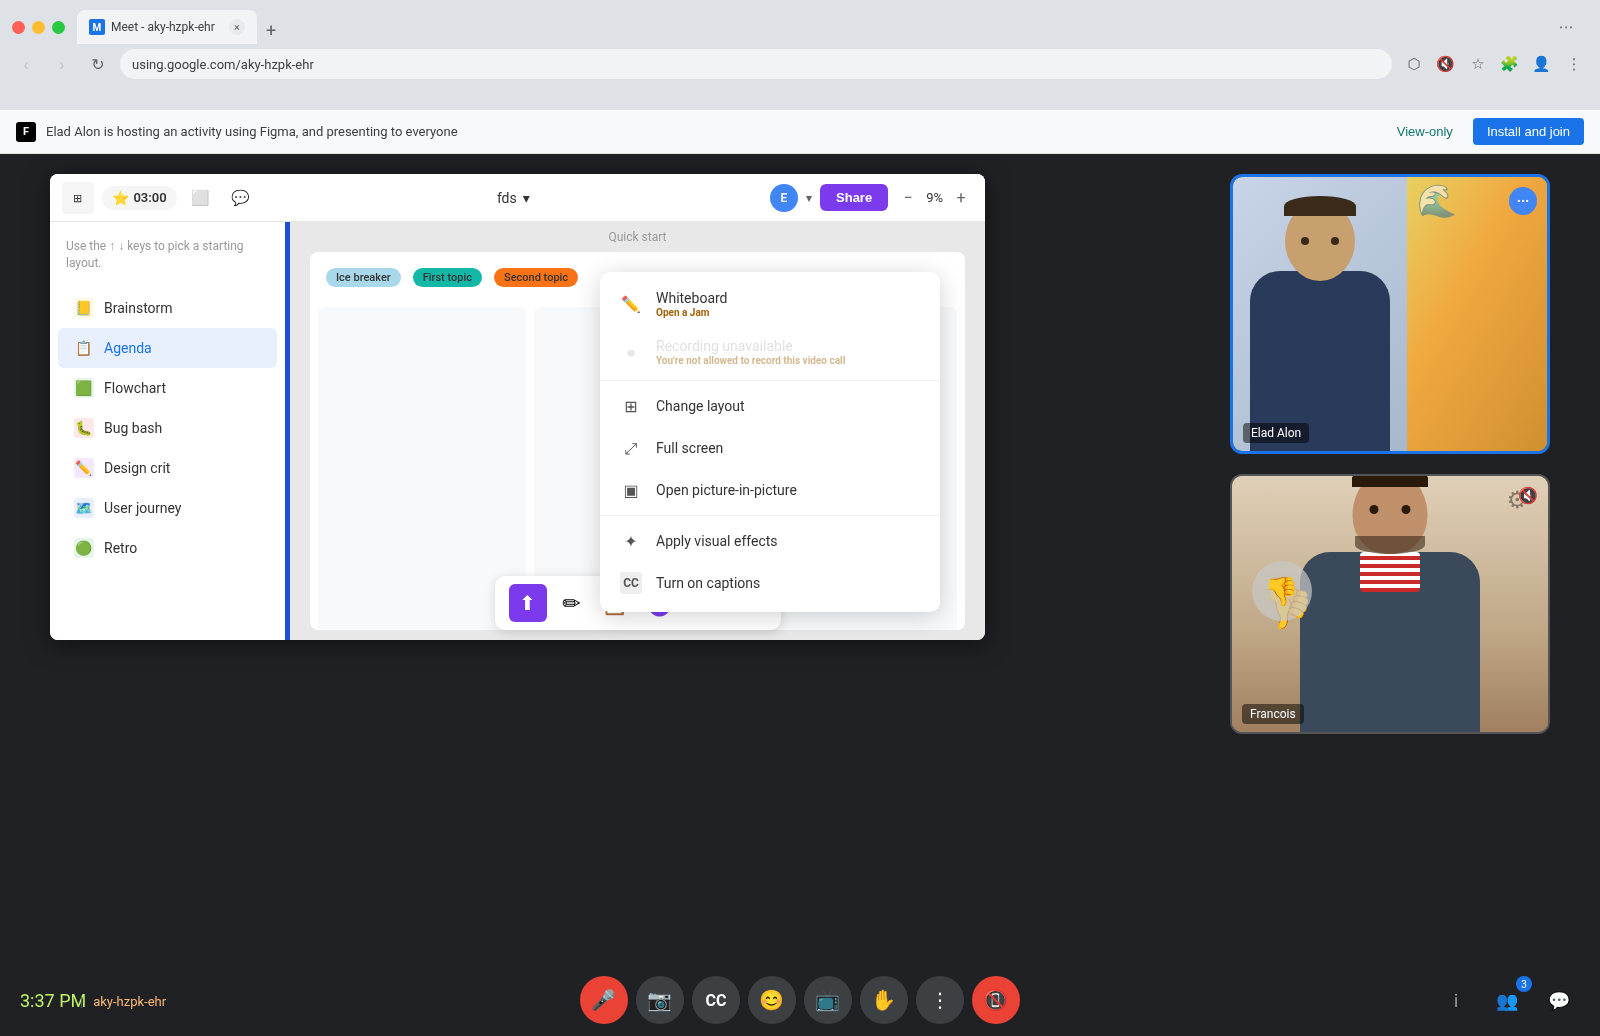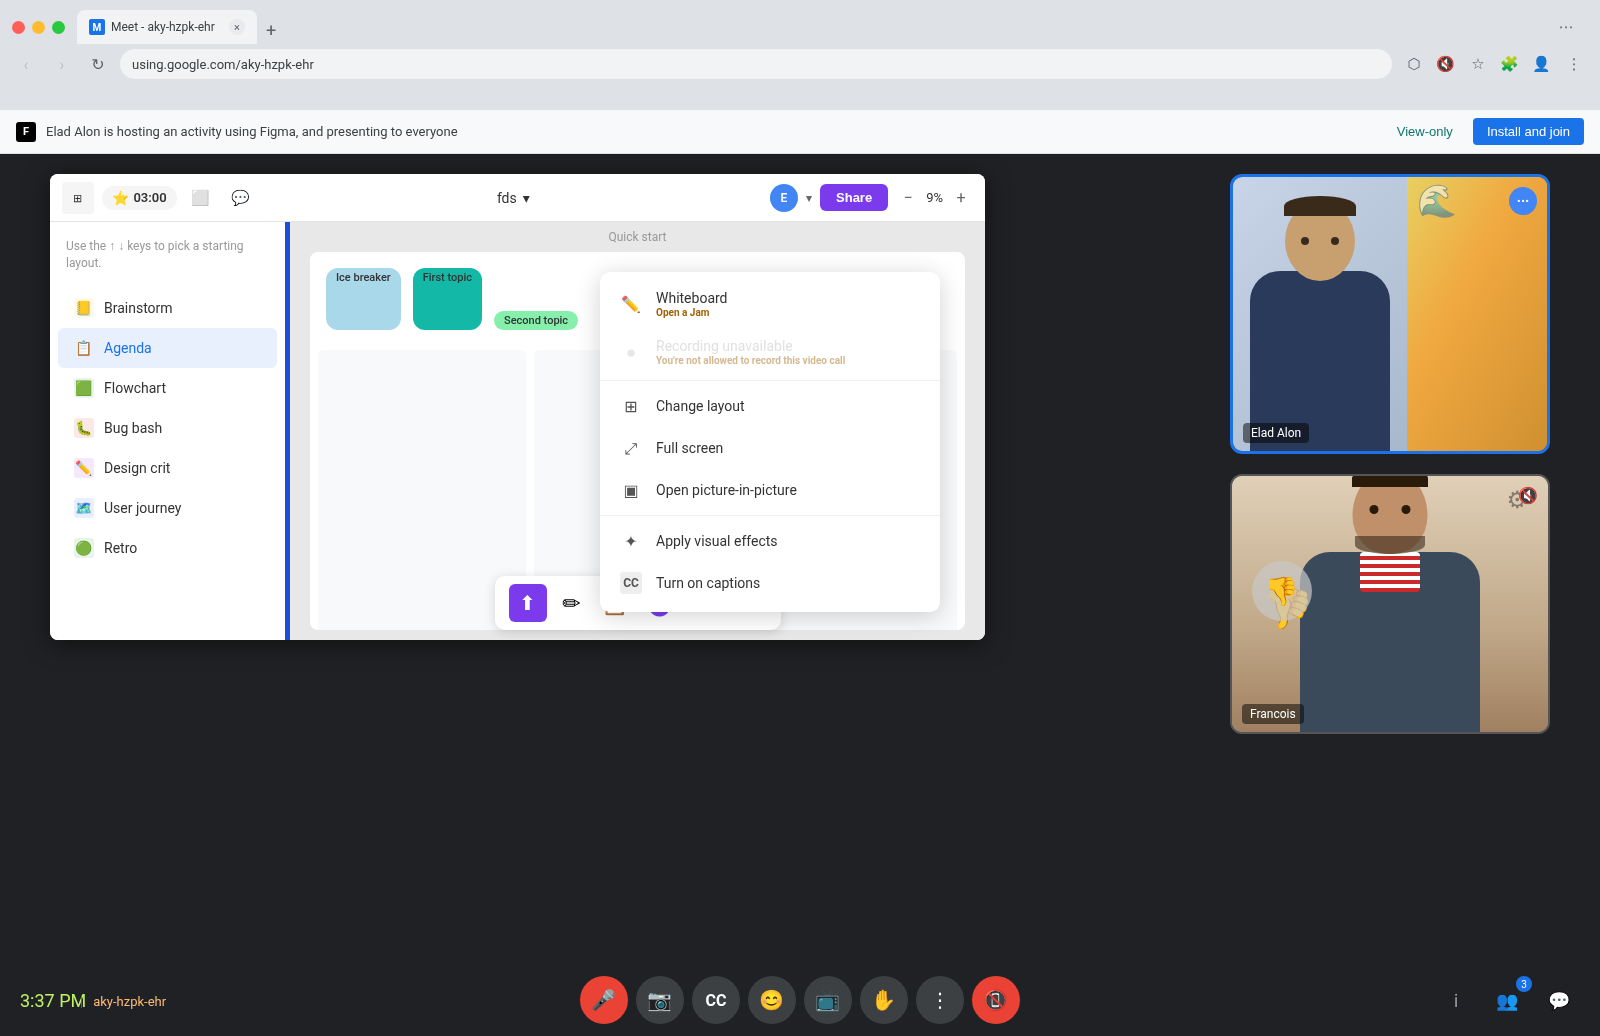--- a/index.html
+++ b/index.html
@@ -259,21 +259,21 @@
       gap: 12px;
     }
     .topic-chip {
       border-radius: 12px;
       padding: 3px 10px;
       font-size: 11px;
       font-weight: 500;
     }
     .topic-chip.ice { background: #a8d8ea; color: #333; }
     .topic-chip.first { background: #14b8a6; color: #333; }
-    .topic-chip.second { background: #86efac; color: #333; margin-top: 43px; }
+    .topic-chip.second { background: #f97316; color: #333; }
 
     
     .context-menu {
       position: absolute;
       top: 50px;
       left: 310px;
       width: 340px;
       background: white;
       border-radius: 10px;
       box-shadow: 0 4px 24px rgba(0,0,0,0.18);

